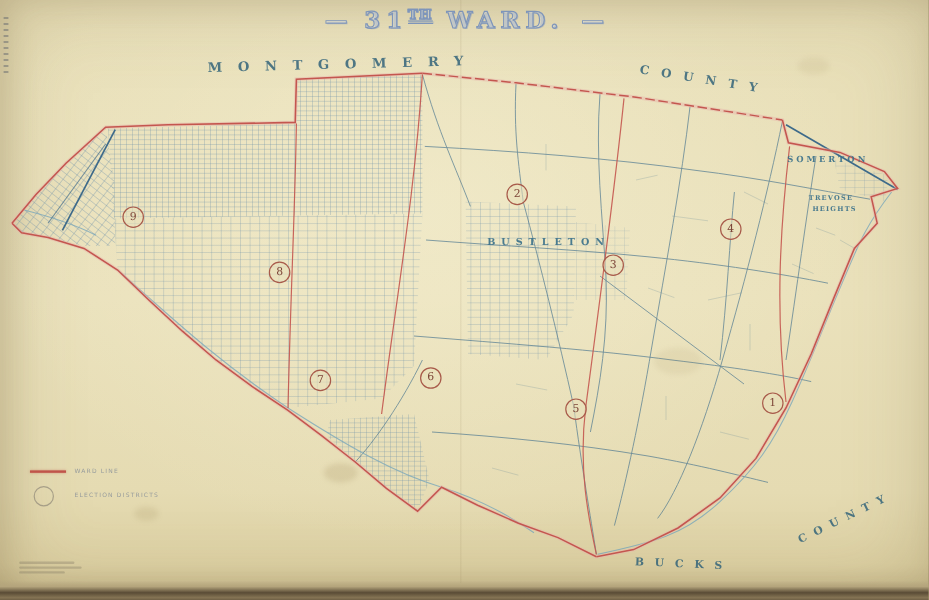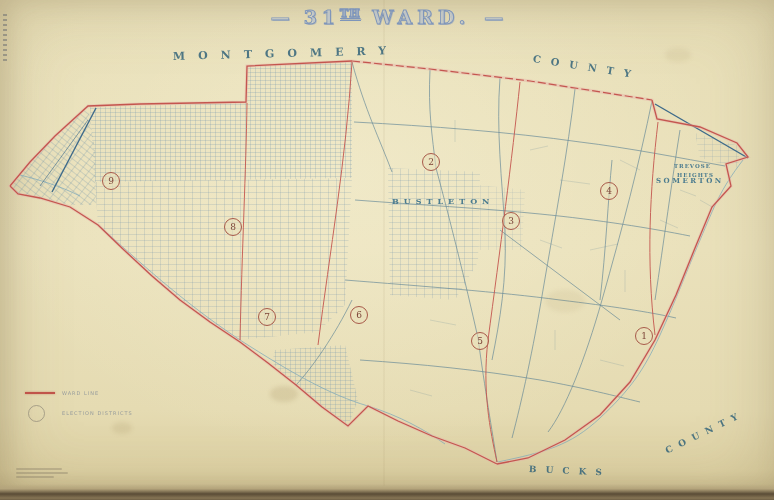--- a/index.html
+++ b/index.html
@@ -149,22 +149,22 @@
 
   <div class="abs title-row">
     <span class="dash">—</span><span>31</span><span class="ord">TH</span><span> WARD.</span><span class="dash">—</span>
   </div>
 
   <div class="abs county" style="left:173px;top:50px;transform:rotate(-1.5deg);">MONTGOMERY</div>
   <div class="abs county" style="left:533px;top:53px;letter-spacing:10px;font-size:10px;transform:rotate(9deg);">COUNTY</div>
   <div class="abs county" style="left:529px;top:464px;letter-spacing:9px;font-size:9px;transform:rotate(2.5deg);">BUCKS</div>
   <div class="abs county" style="left:666px;top:446px;letter-spacing:7px;font-size:9px;transform:rotate(-26deg);">COUNTY</div>
 
-  <div class="abs place" style="left:392px;top:196px;font-size:8px;letter-spacing:5px;">BUSTLETON</div>
-  <div class="abs place" style="left:656px;top:128px;font-size:7px;letter-spacing:2.5px;margin-top:48px;">SOMERTON</div>
+  <div class="abs place" style="left:392px;top:196px;font-size:8px;letter-spacing:5px;padding-left:14px;">BUSTLETON</div>
+  <div class="abs place" style="left:656px;top:128px;font-size:7px;letter-spacing:2.5px;">SOMERTON</div>
   <div class="abs place" style="left:674px;top:163px;font-size:5.5px;letter-spacing:1px;">TREVOSE</div>
   <div class="abs place" style="left:677px;top:172px;font-size:5.5px;letter-spacing:1px;">HEIGHTS</div>
 
   <div class="abs district" style="left:635px;top:327px;">1</div>
   <div class="abs district" style="left:422px;top:153px;">2</div>
   <div class="abs district" style="left:502px;top:212px;">3</div>
   <div class="abs district" style="left:600px;top:182px;">4</div>
   <div class="abs district" style="left:471px;top:332px;">5</div>
   <div class="abs district" style="left:350px;top:306px;">6</div>
   <div class="abs district" style="left:258px;top:308px;">7</div>

